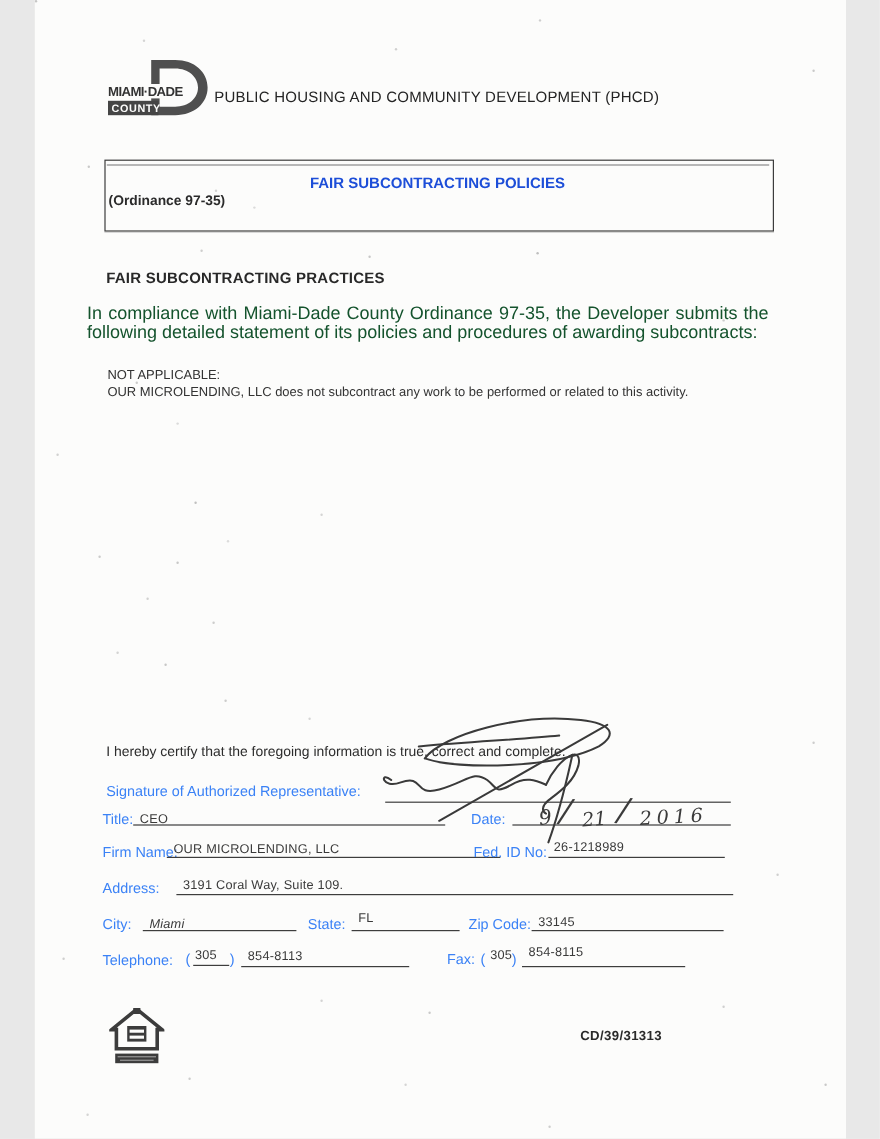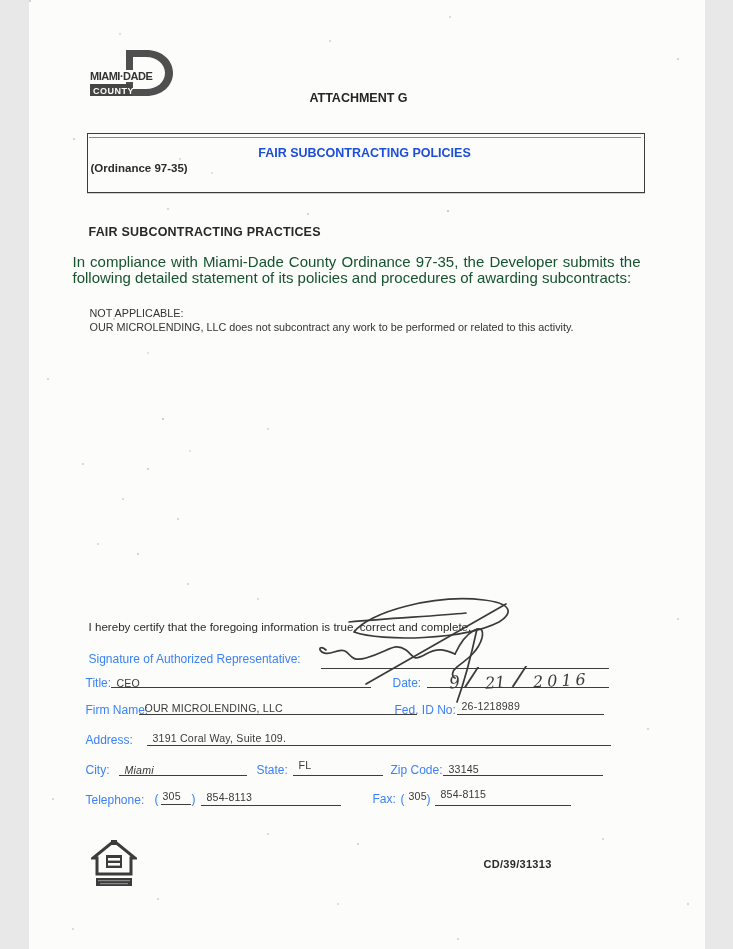--- a/index.html
+++ b/index.html
@@ -53,21 +53,21 @@
   <div class="abs" style="left:60px;top:48px;width:95px;height:54px;">
     <svg width="95" height="54" viewBox="0 0 95 54">
       <path d="M37,2 h20 c16,0 27,10 27,23 c0,13 -11,23 -27,23 h-20 z M44,9 v32 h13 c11,0 19,-7 19,-16 c0,-9 -8,-16 -19,-16 z" fill="#4f4f4f"></path>
       <rect x="0" y="22" width="65" height="12" fill="#fcfcfb"></rect>
       <text x="1" y="32" font-family="Liberation Sans, sans-serif" font-size="11" font-weight="bold" fill="#333" letter-spacing="-0.5">MIAMI·DADE</text>
       <rect x="1" y="36" width="42" height="12" fill="#454545"></rect>
       <text x="4" y="45.5" font-family="Liberation Sans, sans-serif" font-size="9" font-weight="bold" fill="#fcfcfb" letter-spacing=".5">COUNTY</text>
     </svg>
   </div>
 
-  <div class="abs hdr-att">ATTACHMENT G</div>
+  <div class="abs hdr-dept">PUBLIC HOUSING AND COMMUNITY DEVELOPMENT (PHCD)</div>
 
   <div class="abs titlebox"></div>
   <div class="abs titlebox-inner-line"></div>
   <div class="abs tb-line1">FAIR SUBCONTRACTING POLICIES</div>
   <div class="abs tb-line2">(Ordinance 97-35)</div>
 
   <div class="abs section-h">FAIR SUBCONTRACTING PRACTICES</div>
   <div class="abs intro">In compliance with Miami-Dade County Ordinance 97-35, the Developer submits the following detailed statement of its policies and procedures of awarding subcontracts:</div>
   <div class="abs na-label">NOT APPLICABLE:</div>
   <div class="abs na-body">OUR MICROLENDING, LLC does not subcontract any work to be performed or related to this activity.</div>

